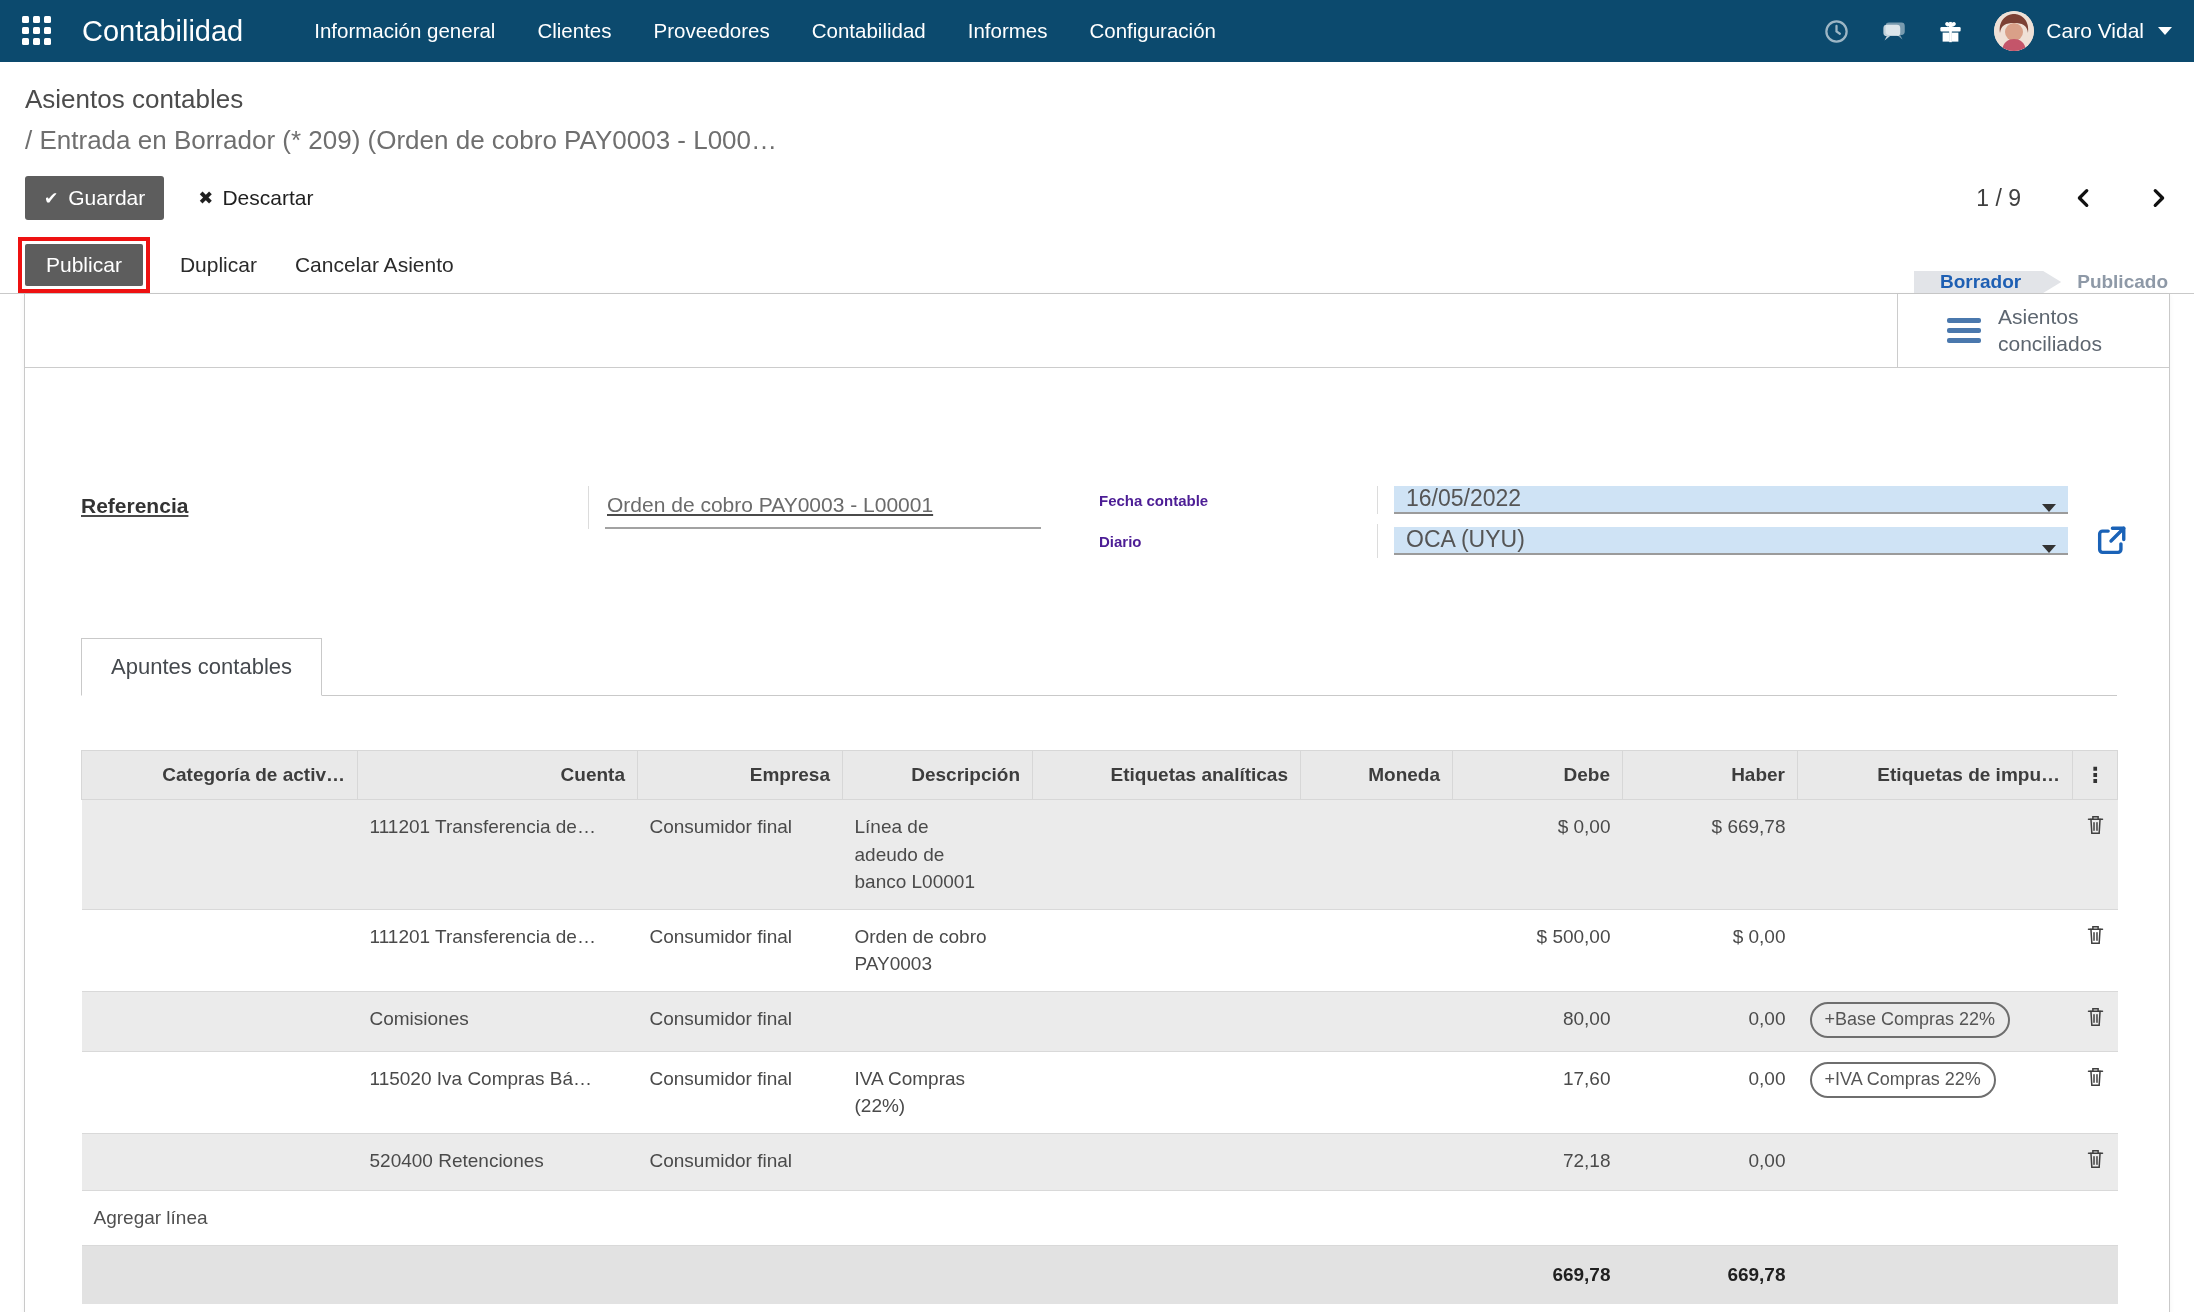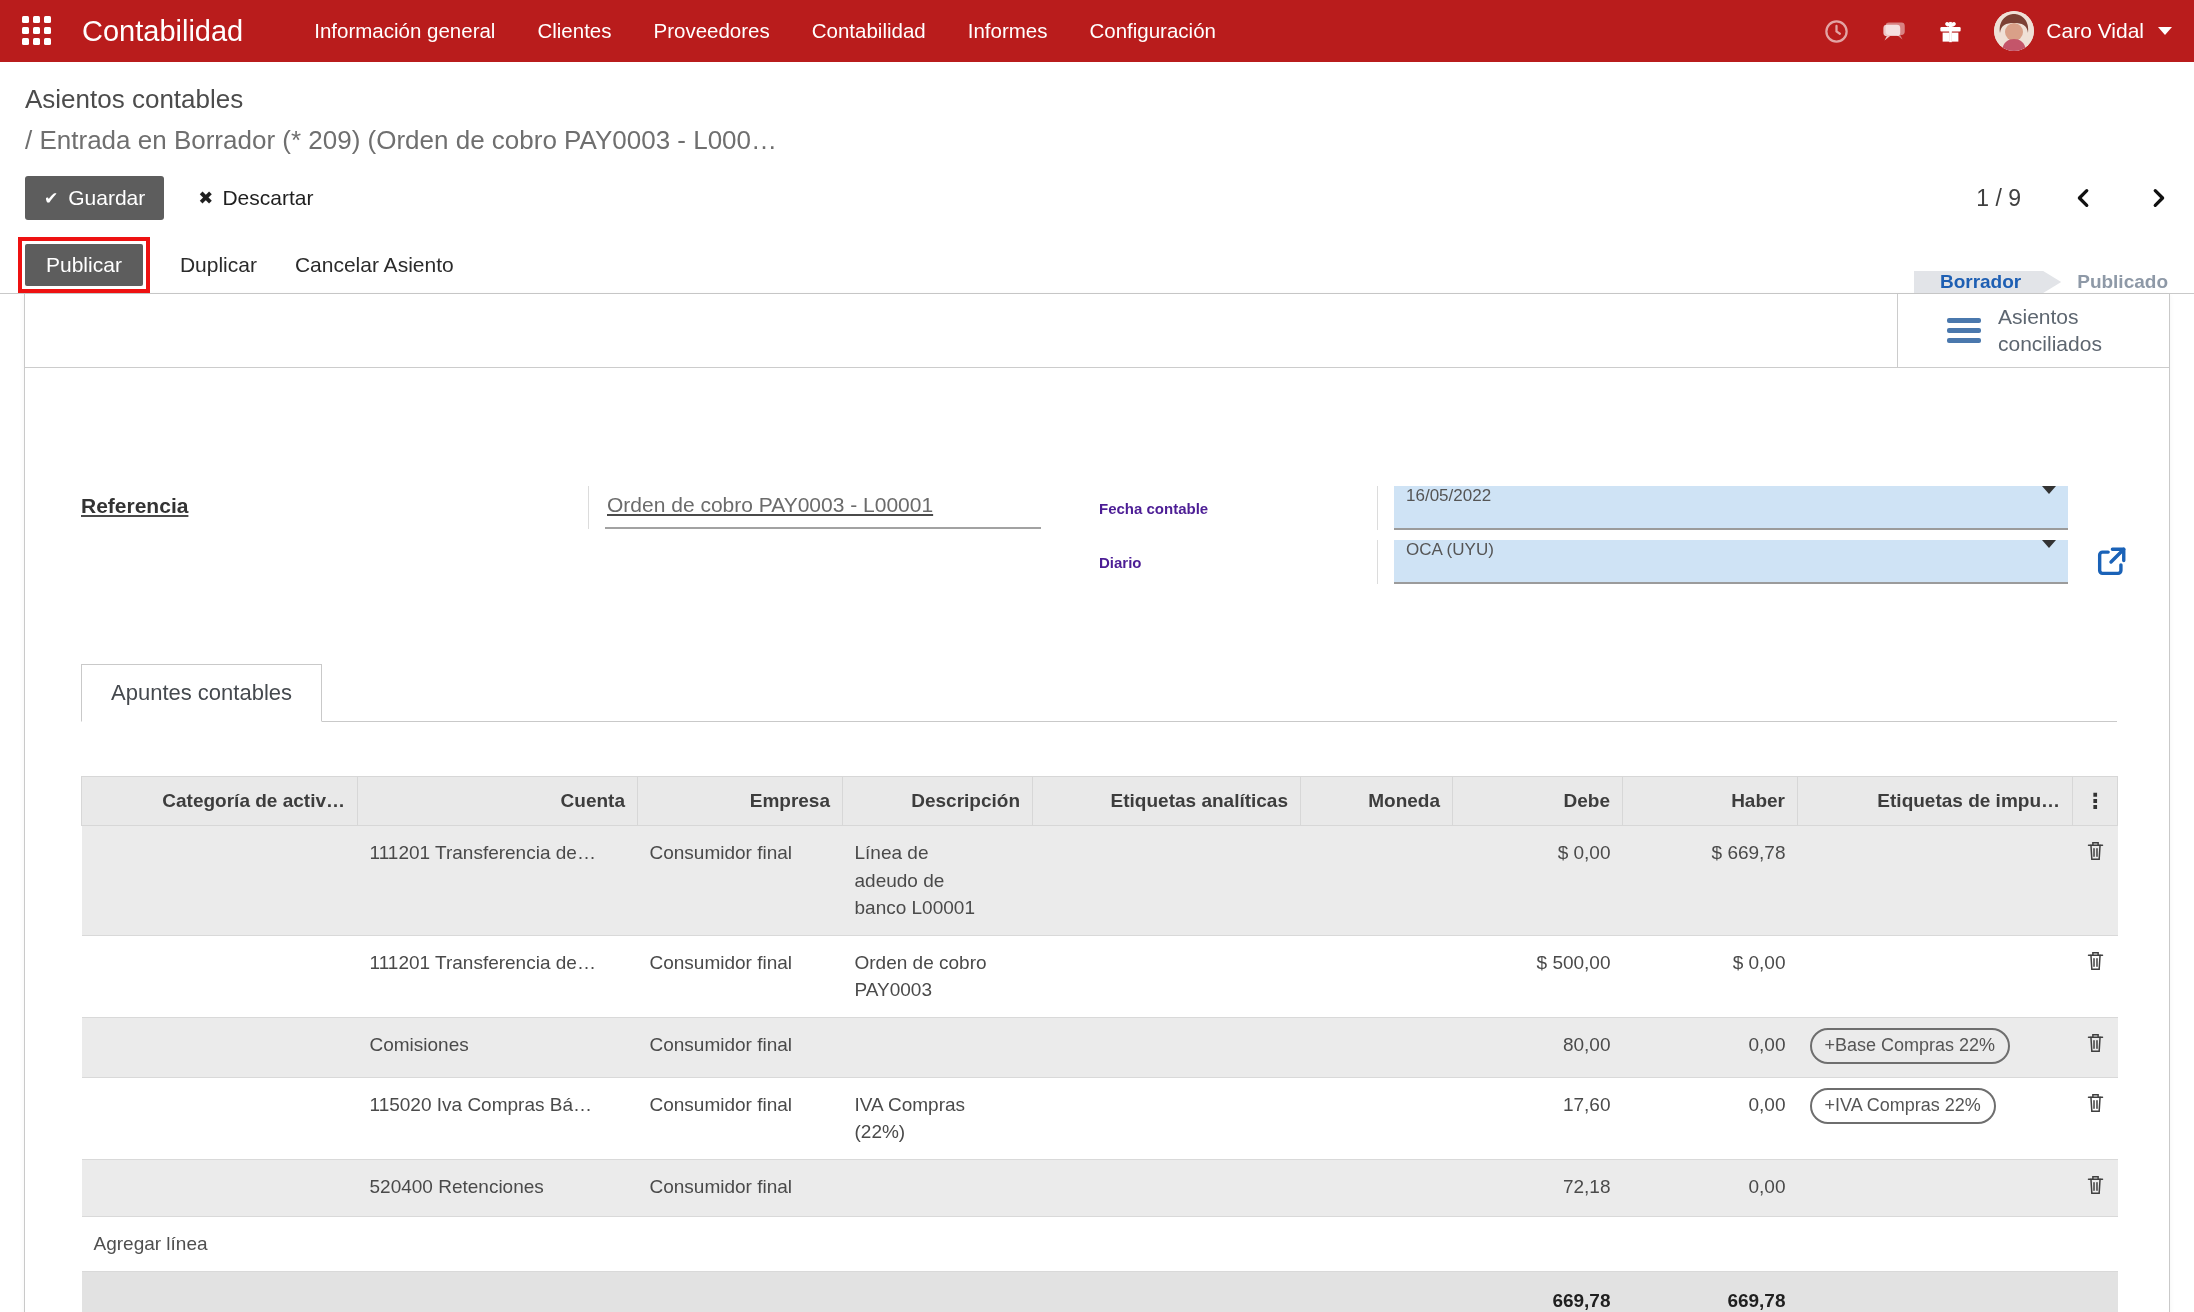--- a/index.html
+++ b/index.html
@@ -1,20 +1,20 @@
 <!DOCTYPE html>
 <html><head>
 <meta charset="utf-8">
 <style>
   * { box-sizing: border-box; margin: 0; padding: 0; }
   html,body { width: 2194px; height: 1312px; overflow: hidden; background:#fff;
     font-family: "Liberation Sans", "DejaVu Sans", sans-serif; color:#4a4a4a; }
 
   
-  .navbar { height:62px; background:#b91c1c; display:flex; align-items:center; padding:0 22px; }
+  .navbar { height:62px; background:#0c4a6e; display:flex; align-items:center; padding:0 22px; }
   .apps-grid { width:30px; height:30px; display:grid; grid-template-columns:repeat(3,7px);
     grid-template-rows:repeat(3,7px); gap:4px; cursor:pointer; }
   .apps-grid i { background:#fff; border-radius:1.5px; }
   .brand { color:#fff; font-size:29px; font-weight:500; margin:0 50px 0 30px; cursor:pointer; }
   .nav-menu { display:flex; align-items:center; height:62px; }
   .nav-item { color:#fff; font-size:20.5px; padding:0 21px; line-height:62px; cursor:pointer; white-space:nowrap; }
   .nav-right { margin-left:auto; display:flex; align-items:center; gap:30px; }
   .nav-ico { width:27px; height:27px; cursor:pointer; }
   .user-box { display:flex; align-items:center; gap:12px; cursor:pointer; }
   .avatar { width:40px; height:40px; border-radius:50%; overflow:hidden; background:#f1e6de; }
@@ -64,22 +64,22 @@
   
   .fields { padding:118px 52px 0 56px; display:flex; }
   .fgroup-left { display:flex; align-items:flex-start; width:960px;text-decoration:underline; }
   .flabel { width:508px; font-size:21px; font-weight:700; color:#333; padding-top:8px; }
   .fcell { border-left:1px solid #dcdcdc; padding:2px 0 0 16px; }
   .finput-plain { width:436px; border-bottom:2px solid #a2a2a2; padding:5px 2px 10px; font-size:21px; color:#6b6b6b; cursor:text; }
   .fgroup-right { margin-left:58px; display:flex; flex-direction:column; gap:10px; }
   .frow { display:flex; align-items:center; }
   .flabel2 { width:278px; font-size:15px; font-weight:700; color:#4c1d95; }
   .fcell2 { border-left:1px solid #dcdcdc; padding-left:16px; display:flex; align-items:center; }
-  .finput-hl { width:674px; height:44px; background:#cfe3f5; border-bottom:2px solid #9b9b9b;
-    display:flex; align-items:flex-start; padding:0 34px 0 12px; position:relative; font-size:17px; color:#555; cursor:pointer; }
+  .finput-hl { width:674px; height:28px; background:#cfe3f5; border-bottom:2px solid #9b9b9b;
+    display:flex; align-items:flex-end; padding:0 34px 0 12px; position:relative; font-size:23px; color:#555; cursor:pointer; }
   .finput-hl .caret { position:absolute; right:12px; width:0; height:0;
     border-left:7px solid transparent; border-right:7px solid transparent; border-top:8px solid #333; }
   .ext-link { width:34px; height:34px; margin-left:26px; cursor:pointer; }
 
   
   .tabs-wrap { margin-top:80px; padding:0 52px 0 56px; }
   .tabbar { display:flex; border-bottom:1px solid #c9c9c9; }
   .tab { font-size:22px; color:#45494e; padding:15px 29px; margin-bottom:-1px; cursor:pointer;
     border:1px solid transparent; }
   .tab.active { background:#fff; border:1px solid #c9c9c9; border-bottom:1px solid #fff; }

